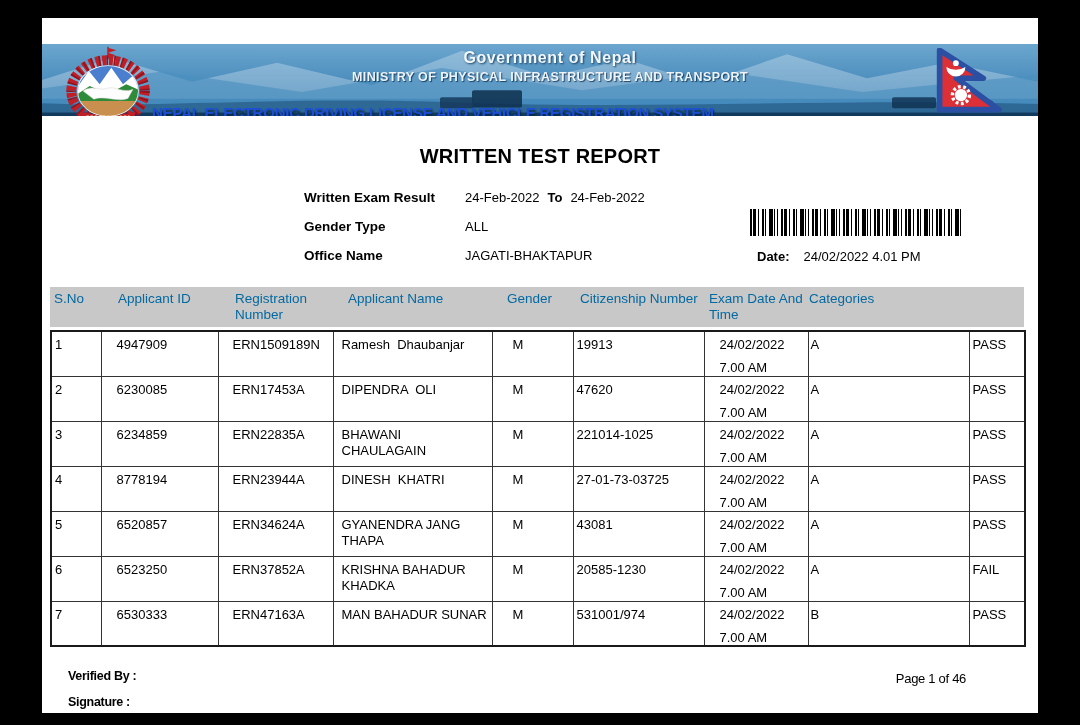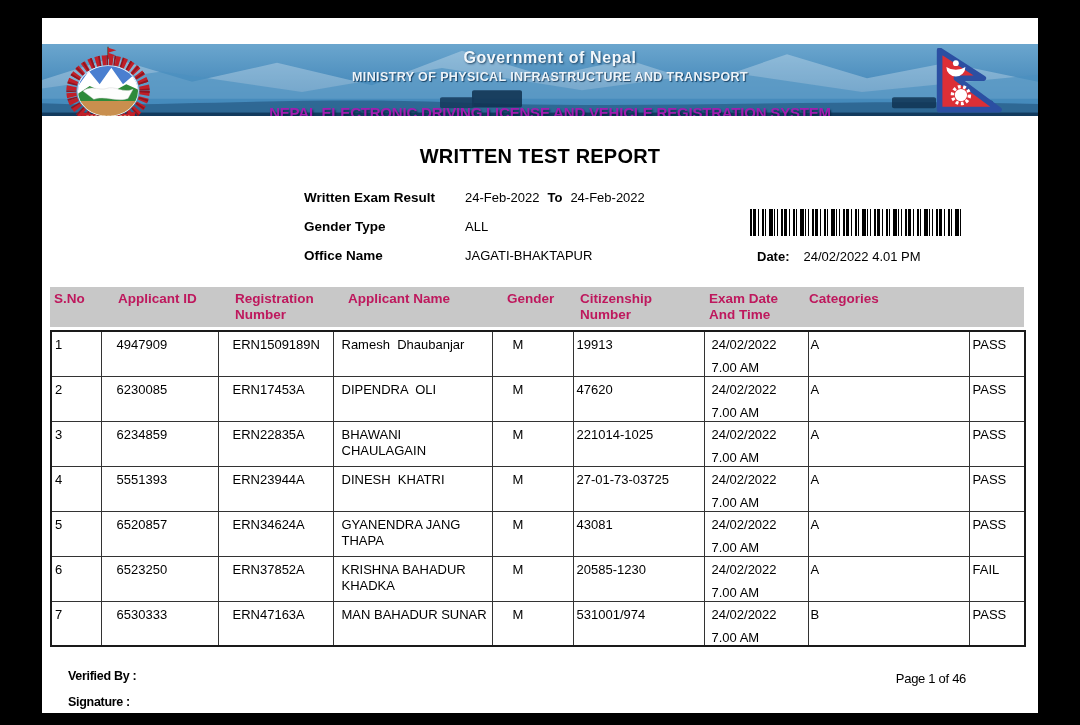--- a/index.html
+++ b/index.html
@@ -12,22 +12,22 @@
   .banner-bg { position:absolute; inset:0; width:100%; height:100%; }
   .emblem { position:absolute; left:22px; top:2px; width:88px; height:80px; }
   .flag { position:absolute; left:891px; top:4px; width:76px; height:74px; }
   .banner-text { position:absolute; left:130px; right:110px; top:5px; text-align:center; color:#fff; }
   .gov-title { font-size:16px; font-weight:bold; letter-spacing:.6px; color:#f2f7fb;
     text-shadow:1px 1px 2px rgba(8,42,74,.8); }
   .ministry { font-size:12.5px; font-weight:bold; letter-spacing:.4px; margin-top:3px; color:#eef4f9;
     text-shadow:1px 1px 1px rgba(8,42,74,.8); }
   .department { font-size:11.5px; font-weight:bold; letter-spacing:.3px; margin-top:2px; color:#e8f0f7;
     text-shadow:1px 1px 1px rgba(8,42,74,.8); }
-  .system-line { position:absolute; left:110px; right:90px; top:60px; text-align:center;
-    font-size:15px; font-weight:bold; letter-spacing:-0.2px; color:#a21caf;
+  .system-line { position:absolute; left:110px; right:90px; top:60px; text-align:left;
+    font-size:15px; font-weight:bold; letter-spacing:-0.2px; color:#1d4ed8;
     text-shadow:1px 2px 2px rgba(6,35,64,.9); }
 
   
   .report-title { position:absolute; left:0; top:127px; width:996px; text-align:center;
     font-size:20px; font-weight:bold; color:#000; letter-spacing:.2px; }
   .form-label { position:absolute; left:262px; font-size:13.5px; font-weight:bold; color:#000; }
   .form-value { position:absolute; left:423px; font-size:13px; color:#000;text-align:right; }
   .row1 { top:172px; } .row2 { top:201px; } .row3 { top:230px; }
   .to-word { font-weight:bold; padding:0 8px; }
 
@@ -36,40 +36,40 @@
     background:repeating-linear-gradient(90deg,
       #000 0 2px,#fff 2px 3px,#000 3px 6px,#fff 6px 8px,#000 8px 9px,#fff 9px 12px,
       #000 12px 14px,#fff 14px 15px,#000 15px 16px,#fff 16px 19px,#000 19px 23px,#fff 23px 24px,
       #000 24px 25px,#fff 25px 27px,#000 27px 28px,#fff 28px 31px); }
   .date-line { position:absolute; left:715px; top:231px; font-size:13px; color:#000; }
   .date-label { font-weight:bold; margin-right:14px; }
 
   
   .thead { position:absolute; left:8px; top:269px; width:974px; height:40px; background:#c8c8c8;
     display:grid; grid-template-columns:50px 117px 115px 159px 81px 131px 104px 136px 81px; }
-  .thead .th { font-size:13.5px; font-weight:bold; color:#be185d; line-height:16px; padding-top:4px; }
+  .thead .th { font-size:13.5px; font-weight:normal; color:#0369a1; line-height:16px; padding-top:4px; }
   .th-sno { padding-left:4px; } .th-aid { padding-left:18px; } .th-reg { padding-left:18px; }
   .th-name { padding-left:16px; } .th-gender { padding-left:16px; } .th-cit { padding-left:8px; }
   .th-exam { padding-left:6px; } .th-cat { padding-left:2px; } .th-status { padding-left:2px; }
 
   table.body { position:absolute; left:8px; top:312px; width:974px; border-collapse:collapse;
     table-layout:fixed; }
   table.body td { border:1px solid #333; height:45px; vertical-align:top; font-size:13px;
     color:#000; padding-top:5px; }
   table.body tr:first-child td { border-top:2px solid #1a1a1a; }
   table.body tr:last-child td { border-bottom:2px solid #1a1a1a; }
   table.body td:first-child { border-left:2px solid #1a1a1a; }
   table.body td:last-child { border-right:2px solid #1a1a1a; }
   .c-sno { padding-left:3px; }
   .c-applicant-id { padding-left:15px; }
   .c-registration-number { padding-left:14px; }
   .c-applicant-name { padding-left:8px; white-space:pre-wrap; line-height:16px; }
   .c-gender { padding-left:20px; }
   .c-citizenship-number { padding-left:3px; }
-  .c-exam { padding-left:7px; }
+  .c-exam { padding-left:15px; }
   .exam-date { line-height:15px; } .exam-time { margin-top:8px; line-height:15px; }
   .c-categories { padding-left:2px; font-size:10.5px; padding-top:3px; }
   .c-status { padding-left:3px; }
 
   
   .verified { position:absolute; left:26px; top:651px; font-size:12.5px; font-weight:bold;
     letter-spacing:-.3px; color:#000; }
   .signature { position:absolute; left:26px; top:677px; font-size:12.5px; font-weight:bold;
     letter-spacing:-.3px; color:#000; }
   .page-info { position:absolute; right:72px; top:653px; font-size:13px; letter-spacing:-.3px; color:#000; }
@@ -208,21 +208,21 @@
           <td class="c-citizenship-number">221014-1025</td>
           <td class="c-exam">
             <div class="exam-date">24/02/2022</div>
             <div class="exam-time">7.00 AM</div>
           </td>
           <td class="c-categories">A</td>
           <td class="c-status">PASS</td>
         </tr>
         <tr>
           <td class="c-sno">4</td>
-          <td class="c-applicant-id">5551393</td>
+          <td class="c-applicant-id">8778194</td>
           <td class="c-registration-number">ERN23944A</td>
           <td class="c-applicant-name">DINESH  KHATRI</td>
           <td class="c-gender">M</td>
           <td class="c-citizenship-number">27-01-73-03725</td>
           <td class="c-exam">
             <div class="exam-date">24/02/2022</div>
             <div class="exam-time">7.00 AM</div>
           </td>
           <td class="c-categories">A</td>
           <td class="c-status">PASS</td>

